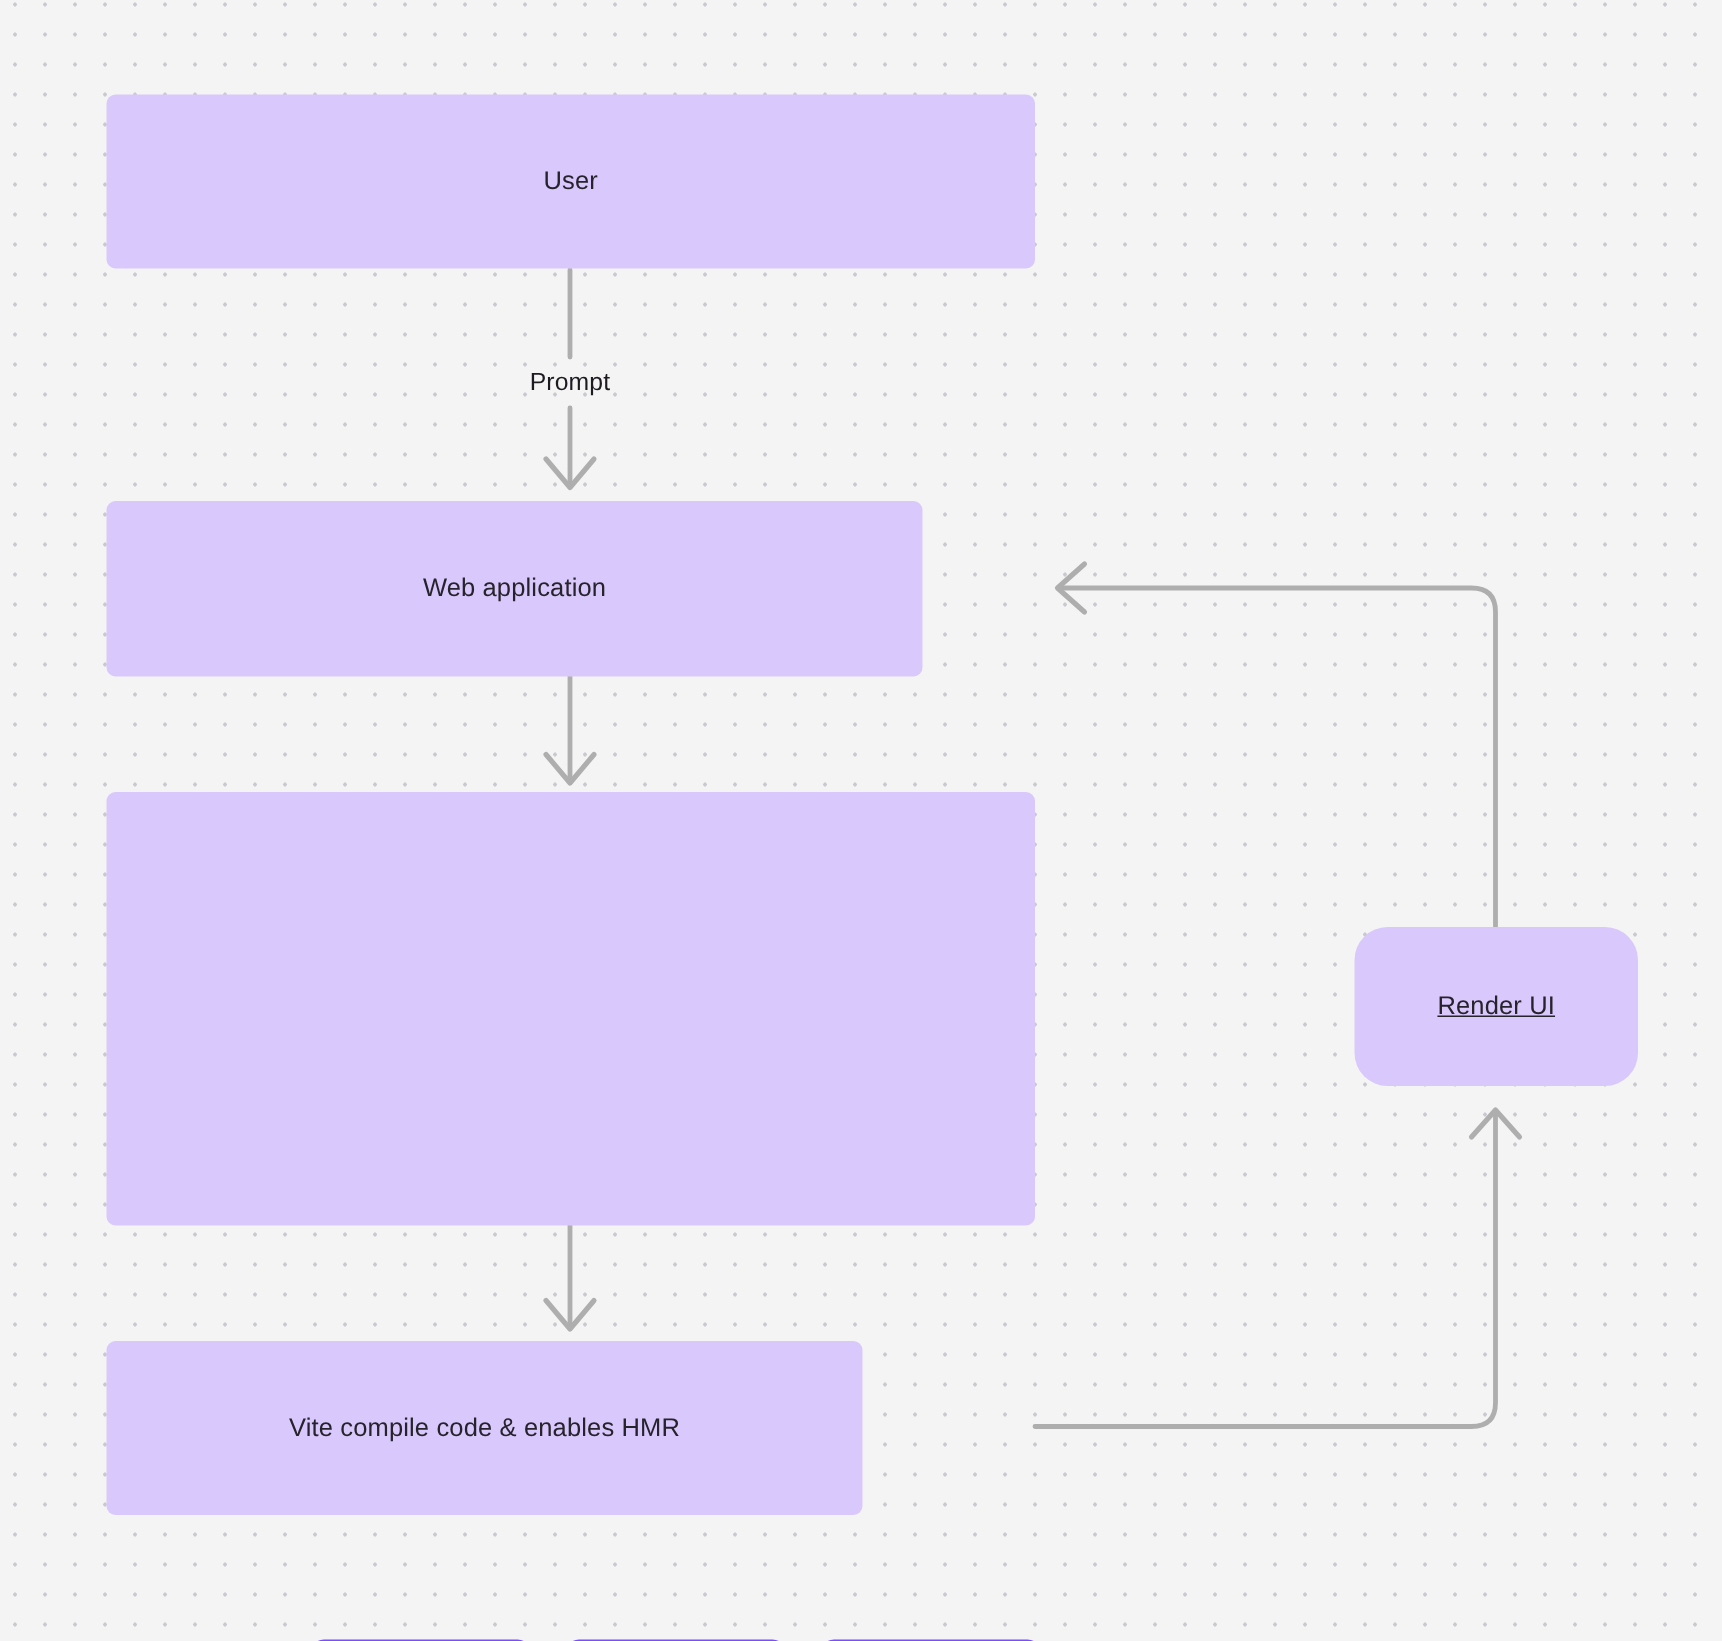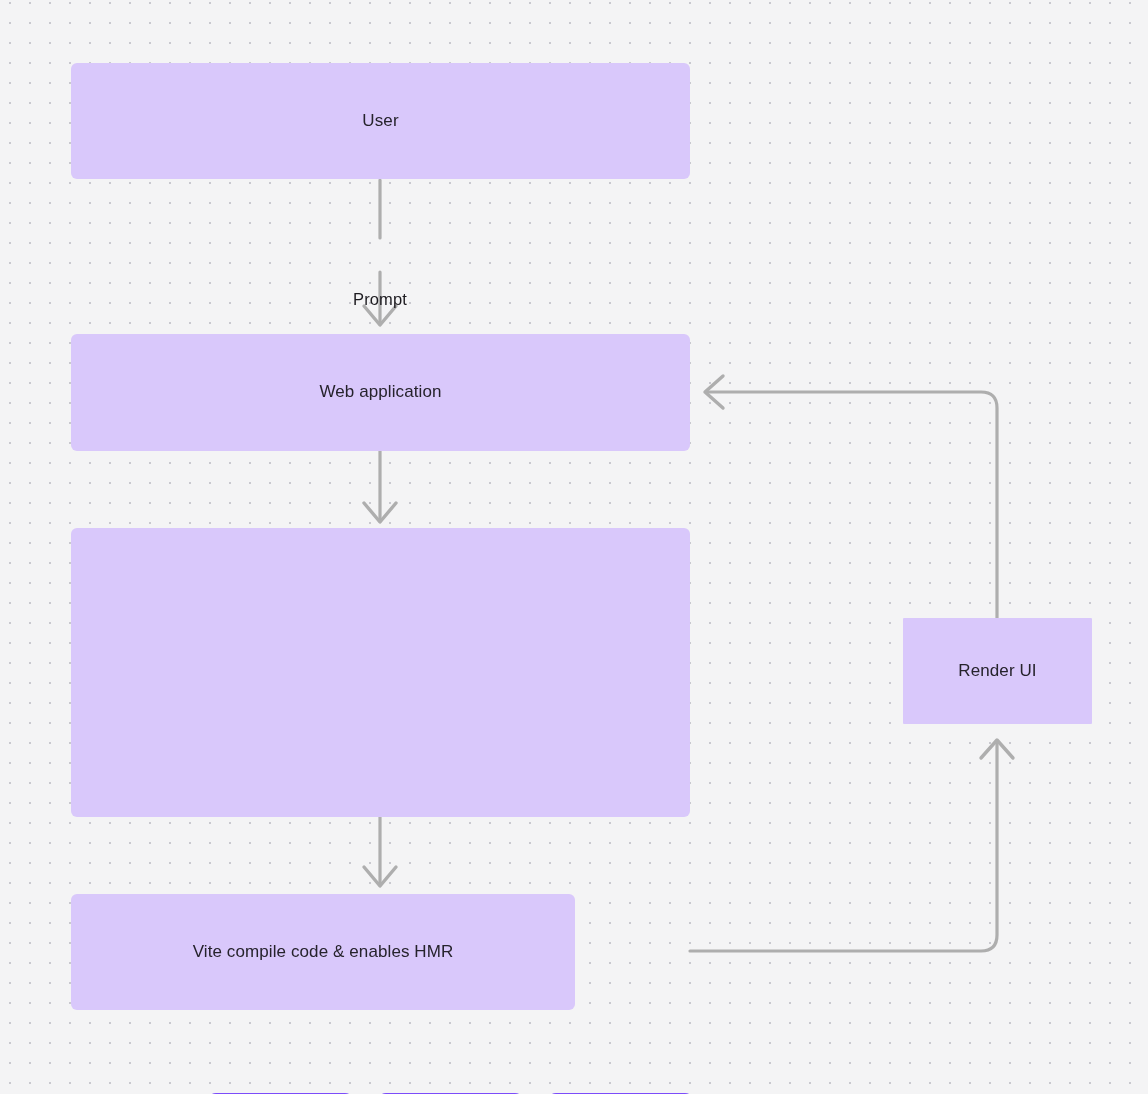--- a/index.html
+++ b/index.html
@@ -32,21 +32,22 @@
     font-size: 17px;
     line-height: 1.32;
     letter-spacing: 0.1px;
   }
   .node-outer {
     background: #d9c8fb;
     border-radius: 6px;
   }
   .node-render {
     background: #d9c8fb;
-    border-radius: 1px;
+    border-radius: 22px;
+    text-decoration: underline;
   }
   .chip {
     position: absolute;
     box-sizing: border-box;
     display: flex;
     align-items: center;
     justify-content: center;
     text-align: center;
     background: #7c4dfa;
     color: #ffffff;
@@ -108,23 +109,23 @@
     <path class="edge-head" d="M 981 758 L 997 740 L 1013 758"></path>
 
     <path class="edge-path" d="M 997 620 L 997 408 Q 997 392 981 392 L 707 392"></path>
     <path class="edge-head" d="M 723 376 L 705 392 L 723 408"></path>
   </svg>
 
   <div class="node node-outer" style="left:71px; top:63px; width:619px; height:116px;">
     <span>User</span>
   </div>
 
-  <div class="edge-label" style="left:320px; top:246px; width:120px;margin-top:44px;">Prompt</div>
+  <div class="edge-label" style="left:320px; top:246px; width:120px;">Prompt</div>
 
-  <div class="node node-outer" style="left:71px; top:334px; width:619px; height:117px;">
+  <div class="node node-outer" style="left:71px; top:334px; width:544px; height:117px;">
     <span>Web application</span>
   </div>
 
   <div class="node node-outer" style="left:71px; top:528px; width:619px; height:289px; display:block;">
 
     <div class="chip" style="left:136px; top:565px; width:147px; height:107px;">
       
     </div>
 
     <div class="chip" style="left:306px; top:565px; width:147px; height:107px;">

